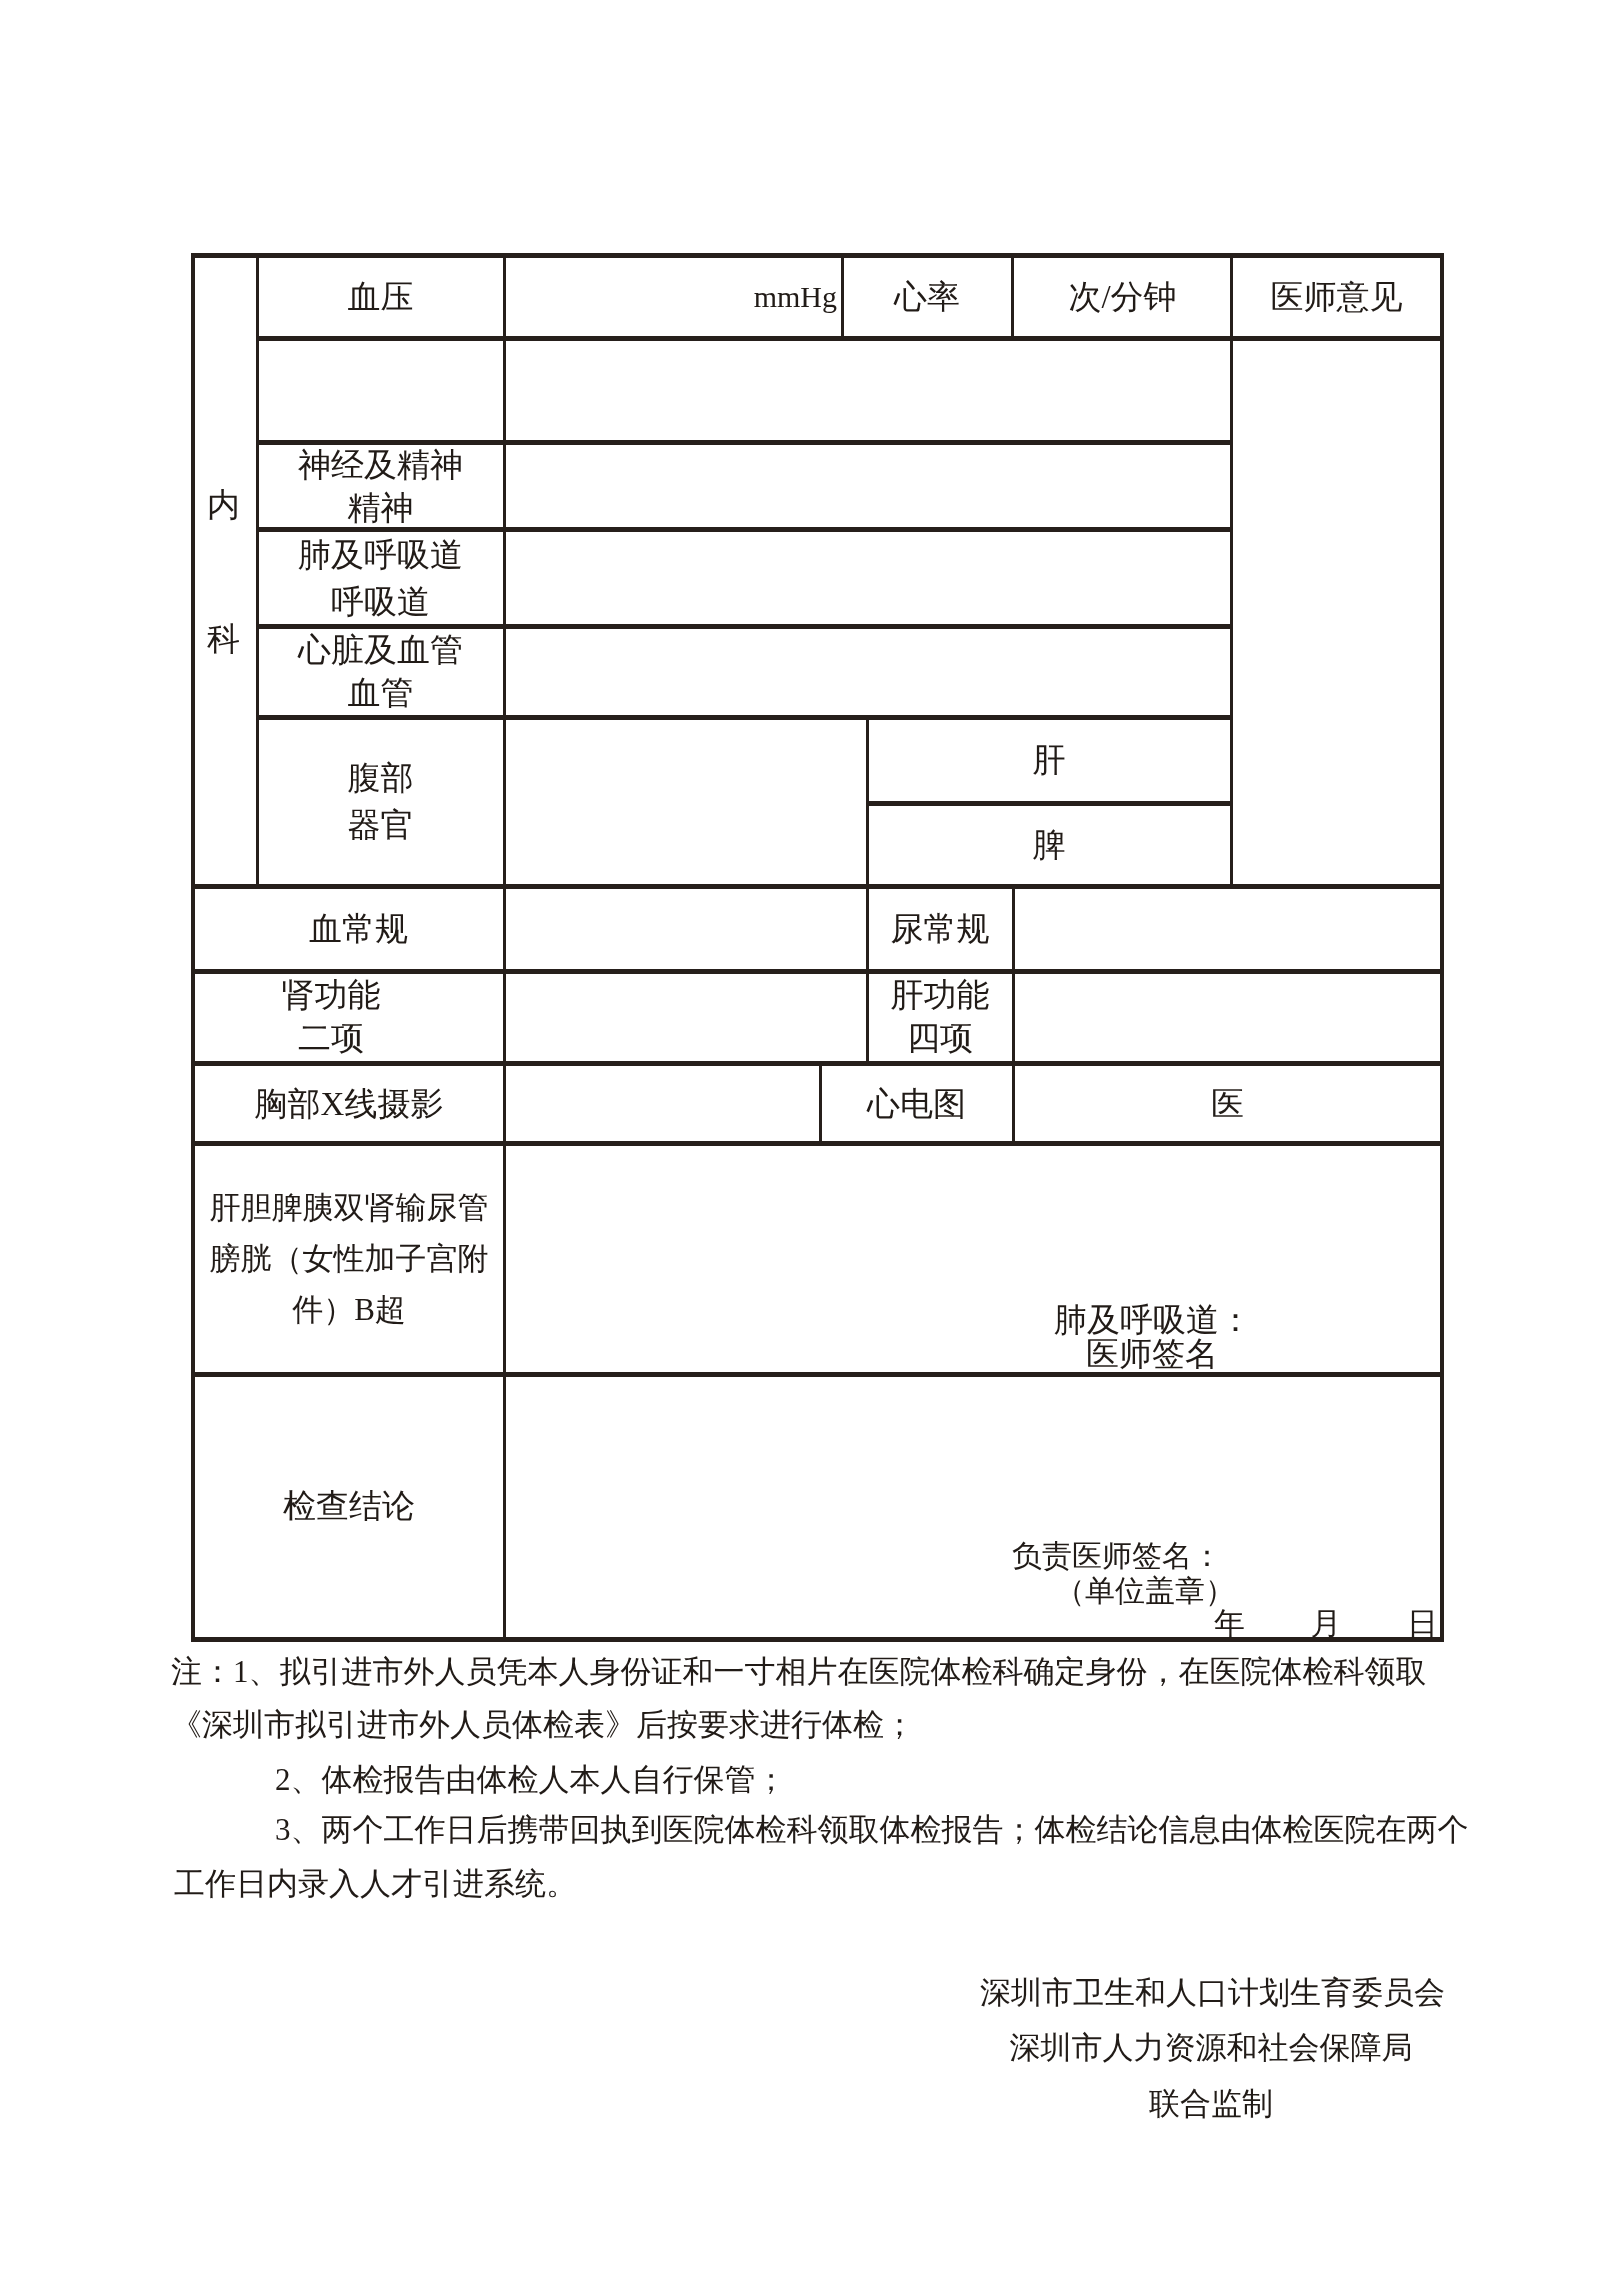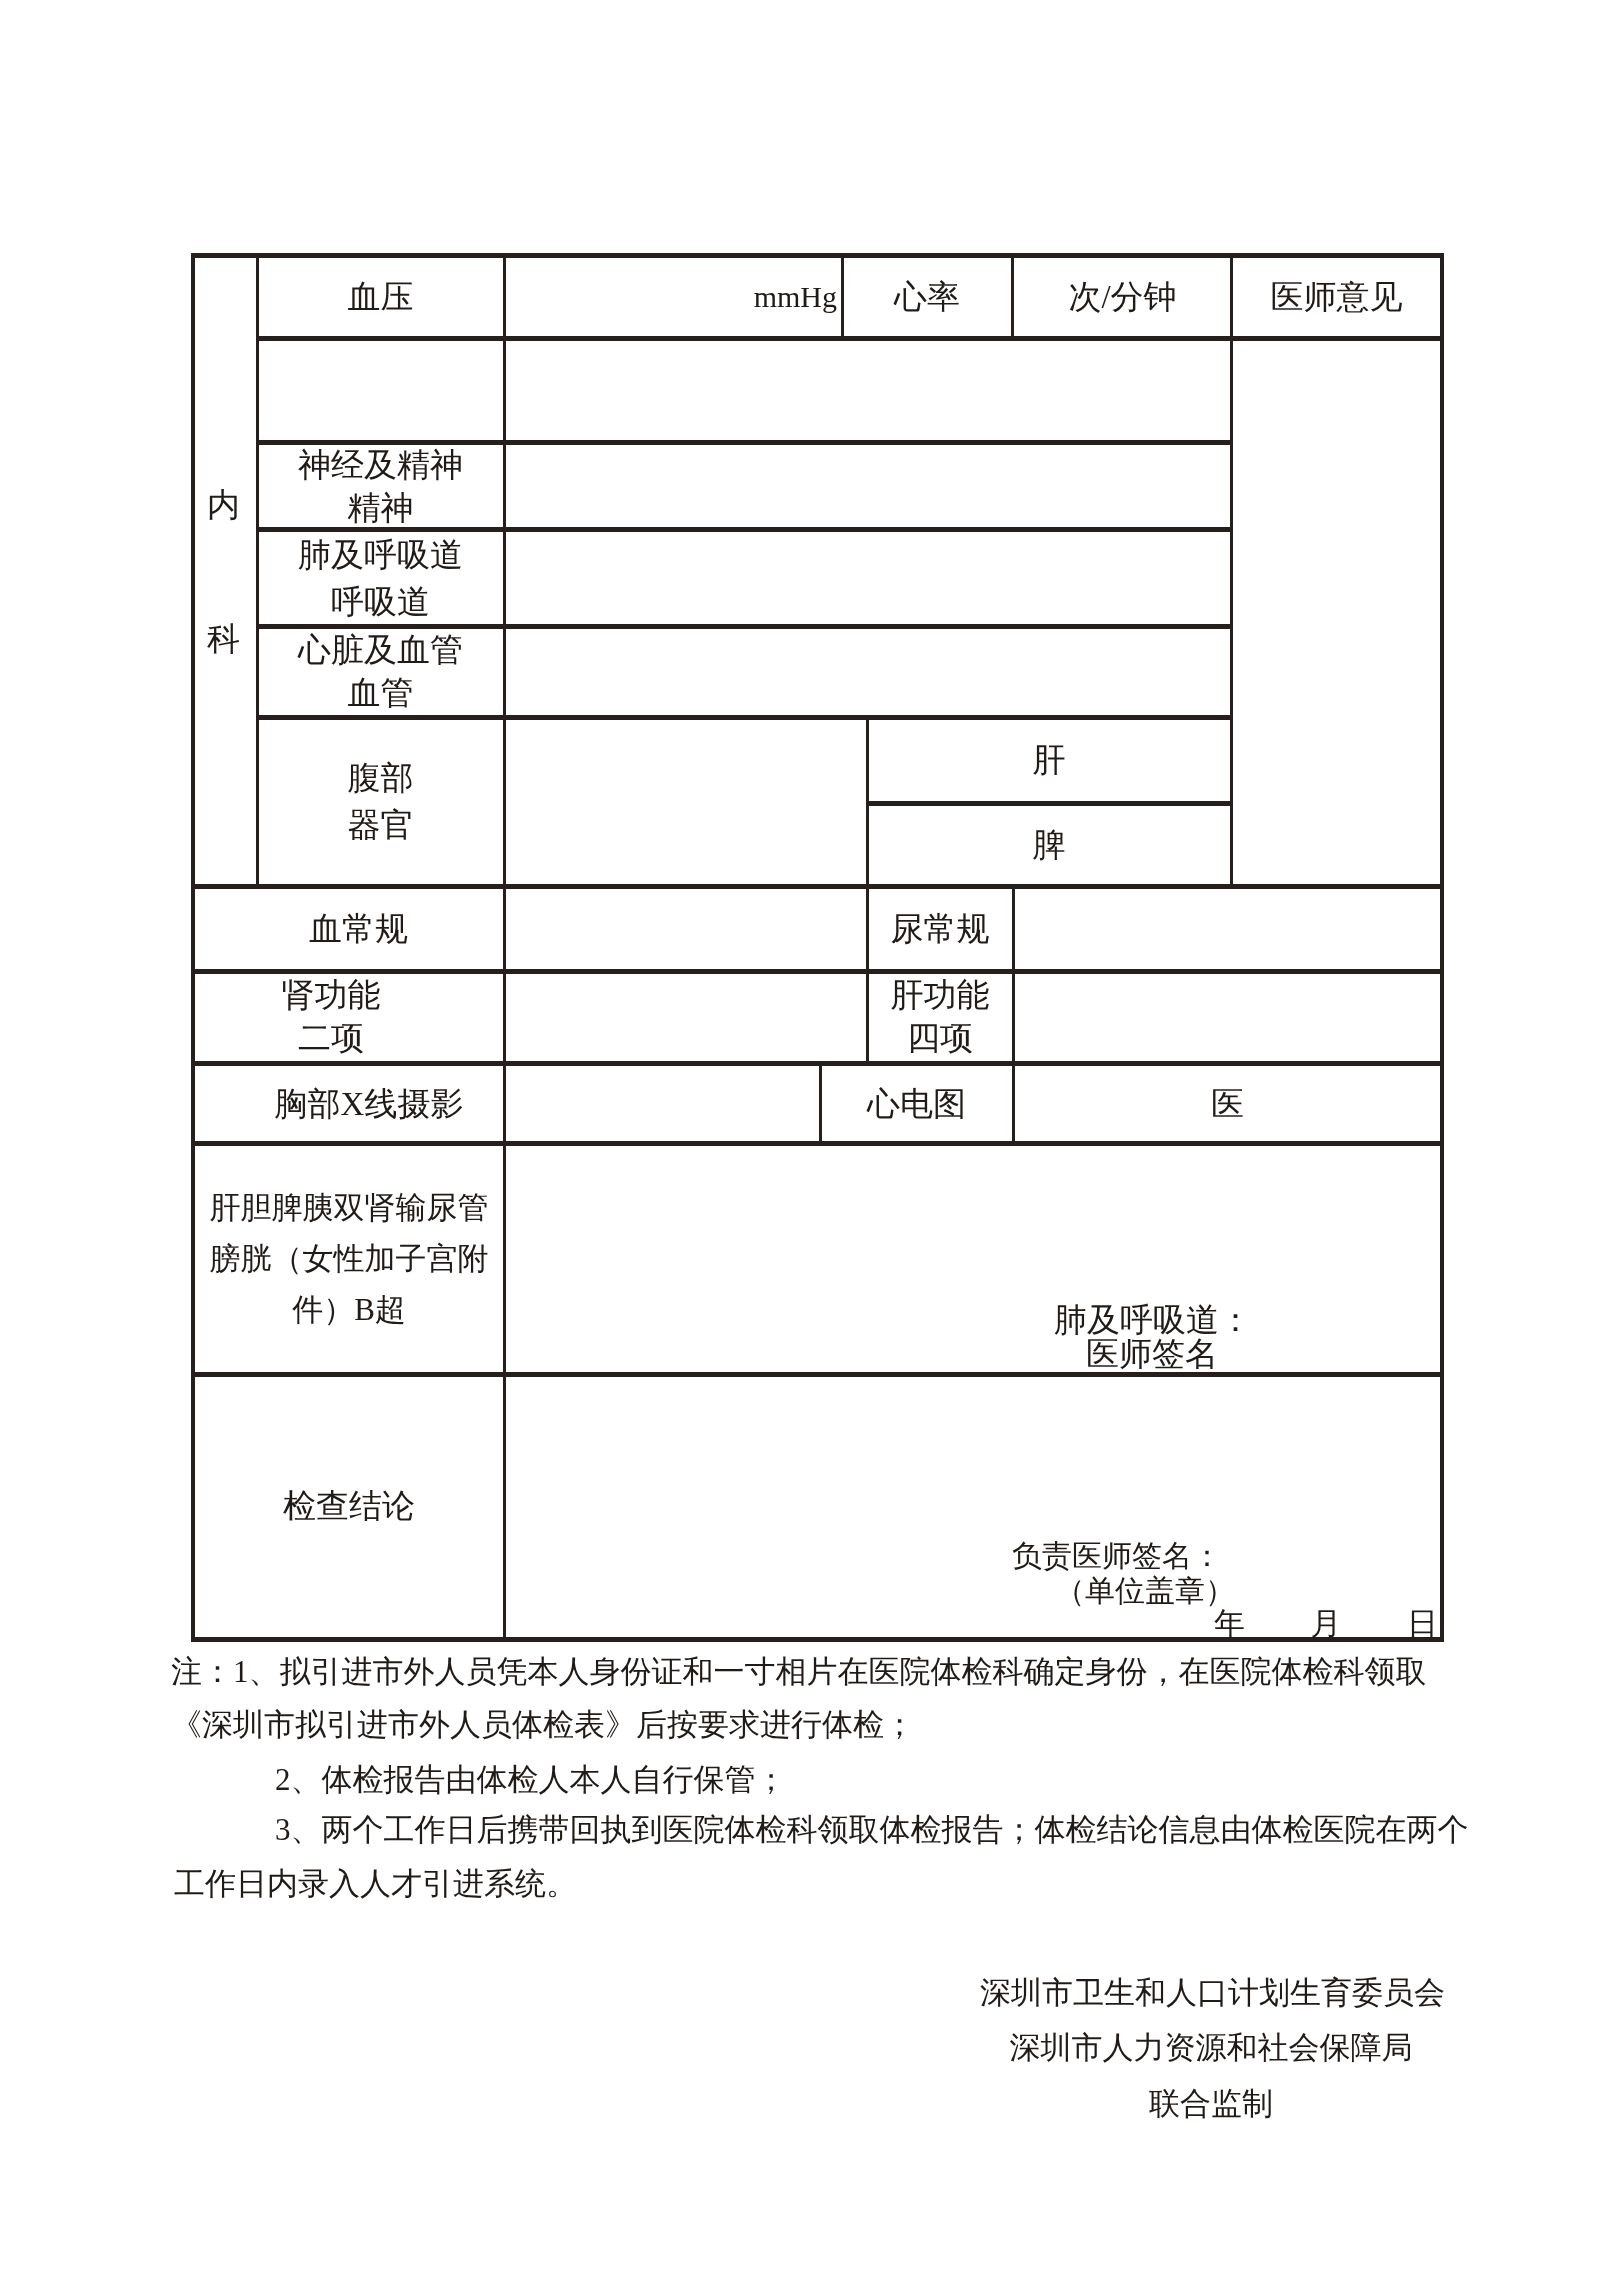--- a/index.html
+++ b/index.html
@@ -109,21 +109,21 @@
 
   <div class="cell col s-line" style="left:195px;top:974px;width:272px;height:86px;">
     <span>肾功能</span>
     <span>二项</span>
   </div>
   <div class="cell col s-line" style="left:868px;top:974px;width:144px;height:86px;">
     <span>肝功能</span>
     <span>四项</span>
   </div>
 
-  <div class="cell" style="left:195px;top:1066px;width:308px;height:75px;padding-left:20px;">
+  <div class="cell" style="left:195px;top:1066px;width:308px;height:75px;">
     <span>胸部X线摄影</span>
   </div>
   <div class="cell" style="left:821px;top:1066px;width:191px;height:75px;">
     <span>心电图</span>
   </div>
   <div class="cell" style="left:1015px;top:1066px;width:425px;height:75px;">
     <span>医</span>
   </div>
 
   <div class="cell col u-line" style="left:195px;top:1146px;width:308px;height:224px;font-size:31px;">

